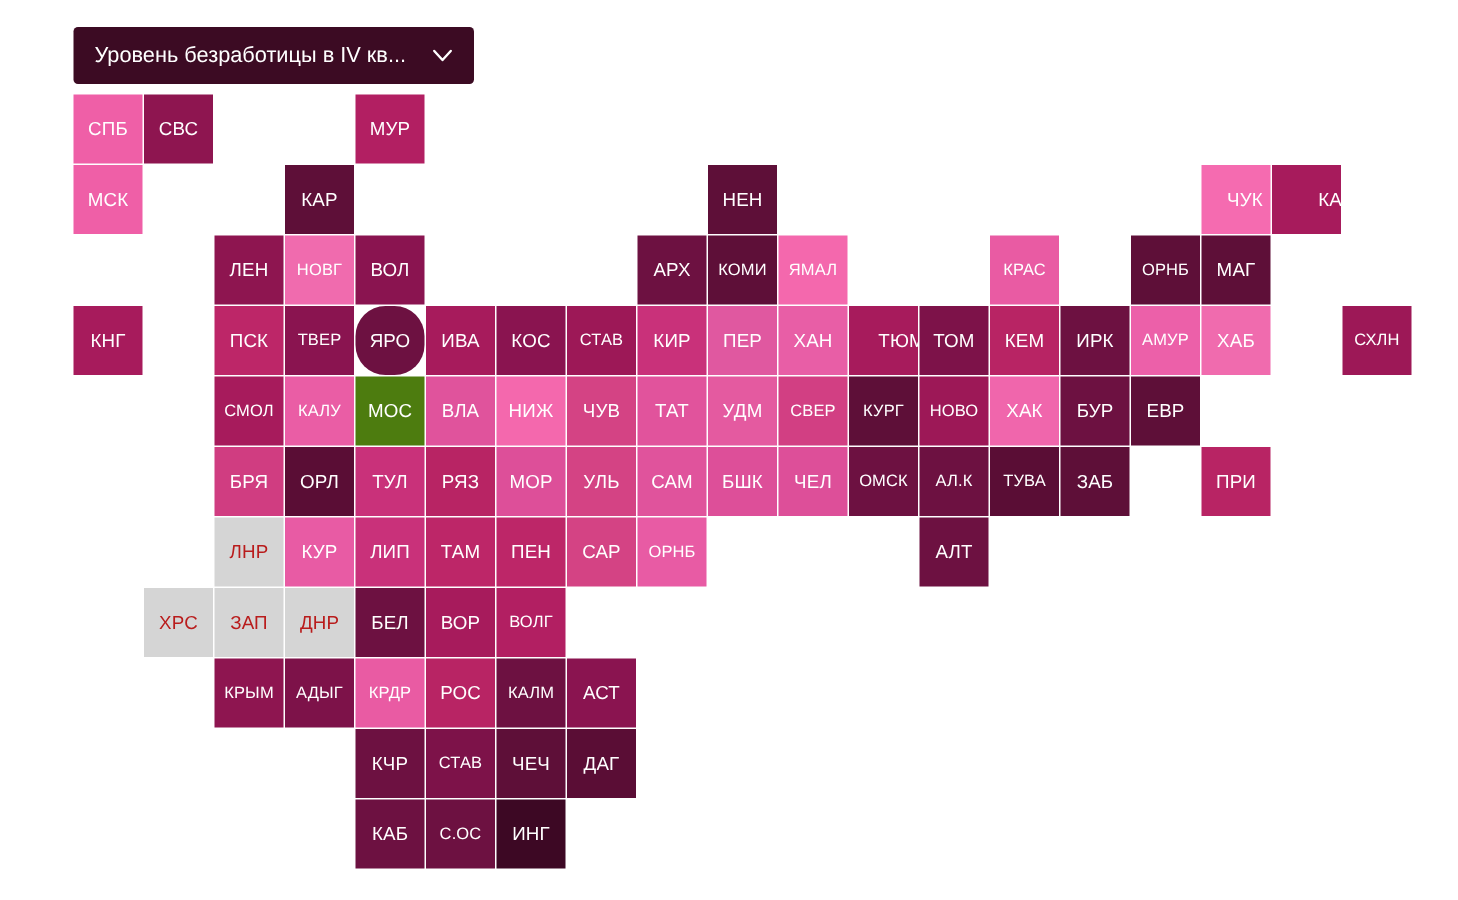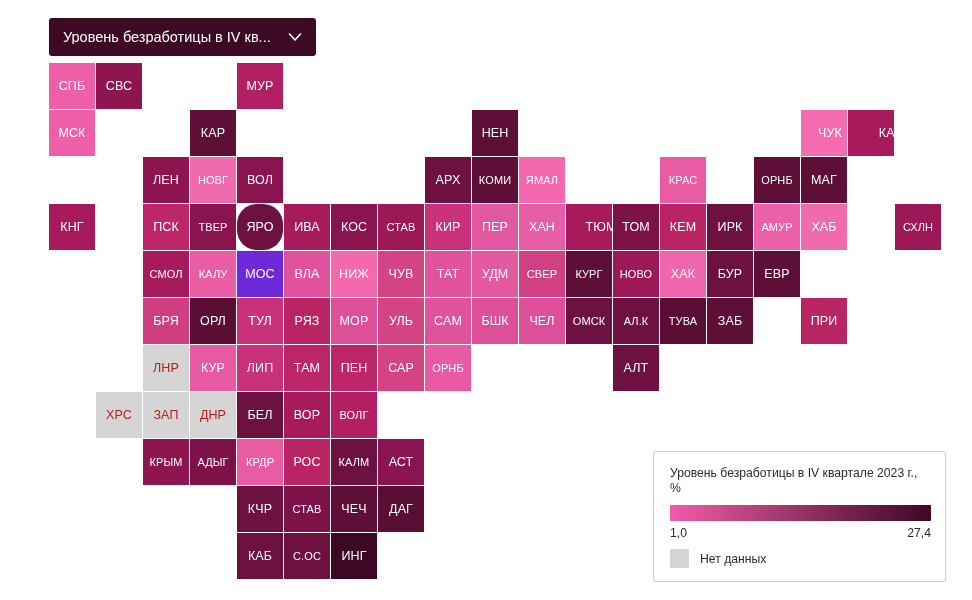--- a/index.html
+++ b/index.html
@@ -212,21 +212,21 @@
       </div>
       <div class="tile sq7" style="left: 895px; top: 204px; width: 46px; height: 46px; background: rgb(157, 24, 87);">
         <span class="t">СХЛН</span>
       </div>
       <div class="tile sq7" style="left: 143px; top: 251px; width: 46px; height: 46px; background: rgb(167, 27, 92);">
         <span class="t">СМОЛ</span>
       </div>
       <div class="tile sq7" style="left: 190px; top: 251px; width: 46px; height: 46px; background: rgb(234, 93, 165);">
         <span class="t">КАЛУ</span>
       </div>
-      <div class="tile" style="left: 237px; top: 251px; width: 46px; height: 46px; background: #6d28d9;">
+      <div class="tile" style="left: 237px; top: 251px; width: 46px; height: 46px; background: #4d7c0f;">
         <span class="t">МОС</span>
       </div>
       <div class="tile" style="left: 284px; top: 251px; width: 46px; height: 46px; background: rgb(224, 83, 156);">
         <span class="t">ВЛА</span>
       </div>
       <div class="tile" style="left: 331px; top: 251px; width: 46px; height: 46px; background: rgb(244, 104, 173);">
         <span class="t">НИЖ</span>
       </div>
       <div class="tile" style="left: 378px; top: 251px; width: 46px; height: 46px; background: rgb(212, 67, 132);">
         <span class="t">ЧУВ</span>
@@ -373,26 +373,14 @@
         <span class="t">КАБ</span>
       </div>
       <div class="tile sq7" style="left: 284px; top: 533px; width: 46px; height: 46px; background: rgb(109, 17, 65);">
         <span class="t">С.ОС</span>
       </div>
       <div class="tile" style="left: 331px; top: 533px; width: 46px; height: 46px; background: rgb(61, 8, 36);">
         <span class="t">ИНГ</span>
       </div>
     </div>
 
-  <div id="legend">
-    <div class="legend-title">Уровень безработицы в IV квартале 2023 г., %</div>
-    <div class="bar" id="legend-bar" style="background: linear-gradient(to right, rgb(240, 92, 168), rgb(61, 8, 36));"></div>
-    <div class="scale">
-      <span>1,0</span>
-      <span>27,4</span>
-    </div>
-    <div class="nodata-row">
-      <span class="nodata-swatch"></span>
-      <span class="nodata-label">Нет данных</span>
-    </div>
-  </div>
 
 </div>
 
 </body></html>

